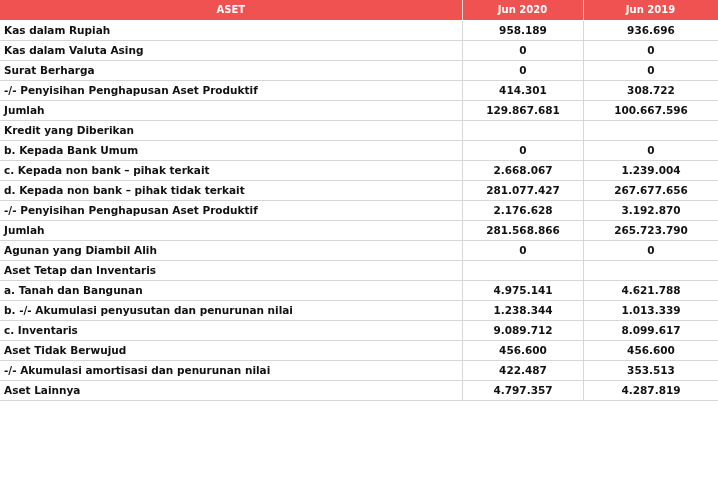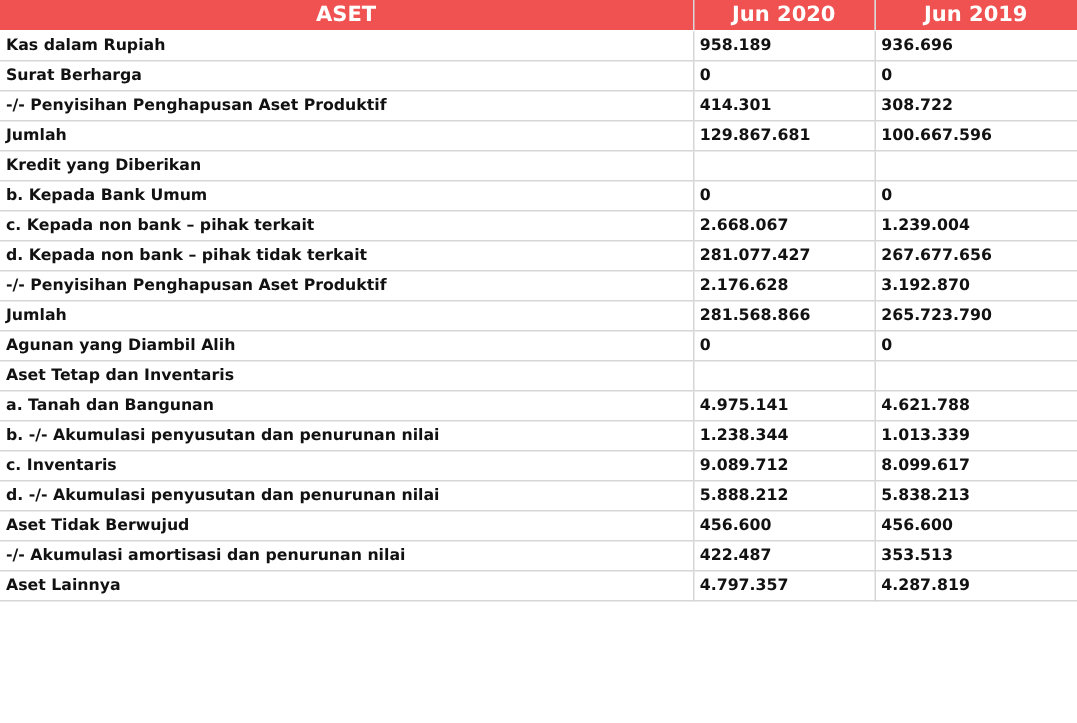--- a/index.html
+++ b/index.html
@@ -2,31 +2,31 @@
 <html><head>
 <meta charset="utf-8">
 <style>
   html, body { margin: 0; padding: 0; background: #ffffff; }
   body { width: 718px; height: 482px; overflow: hidden; font-family: "DejaVu Sans", sans-serif; }
   table { border-collapse: collapse; width: 718px; table-layout: fixed; }
   col.c-label { width: 462px; }
   col.c-2020 { width: 121px; }
   col.c-2019 { width: 135px; }
   th {
-    background: #f05252; color: #ffffff; font-weight: bold; font-size: 14px;
+    background: #f05252; color: #ffffff; font-weight: bold; font-size: 10px;
     height: 20px; padding: 0 4px; text-align: center;
     border-right: 1px solid #d9d9d9; border-bottom: 1px solid #ffffff;
     box-sizing: border-box;
   }
   td {
     height: 20px; padding: 0 3px 0 4px; font-size: 10.5px; font-weight: bold; color: #111111;
     border-bottom: 1px solid #d6d6d6; border-right: 1px solid #d6d6d6;
     box-sizing: border-box; white-space: nowrap; overflow: hidden;
   }
-  td.num { text-align: left; margin-left: 15px; }
+  td.num { text-align: center; margin-left: 15px; }
   tr td:last-child, tr th:last-child { border-right: 1px solid #d6d6d6; }
 </style>
 </head>
 <body>
 
 <table>
   <colgroup>
       <col class="c-label">
       <col class="c-2020">
       <col class="c-2019">
@@ -36,20 +36,25 @@
       <th>ASET</th>
       <th>Jun 2020</th>
       <th>Jun 2019</th>
     </tr>
   </thead>
   <tbody id="tbody">
       <tr>
         <td>Kas dalam Rupiah</td>
         <td class="num">958.189</td>
         <td class="num">936.696</td>
+      </tr>
+      <tr>
+        <td>Kas dalam Valuta Asing</td>
+        <td class="num">0</td>
+        <td class="num">0</td>
       </tr>
       <tr>
         <td>Surat Berharga</td>
         <td class="num">0</td>
         <td class="num">0</td>
       </tr>
       <tr>
         <td>-/- Penyisihan Penghapusan Aset Produktif</td>
         <td class="num">414.301</td>
         <td class="num">308.722</td>
@@ -108,25 +113,20 @@
         <td>b. -/- Akumulasi penyusutan dan penurunan nilai</td>
         <td class="num">1.238.344</td>
         <td class="num">1.013.339</td>
       </tr>
       <tr>
         <td>c. Inventaris</td>
         <td class="num">9.089.712</td>
         <td class="num">8.099.617</td>
       </tr>
       <tr>
-        <td>d. -/- Akumulasi penyusutan dan penurunan nilai</td>
-        <td class="num">5.888.212</td>
-        <td class="num">5.838.213</td>
-      </tr>
-      <tr>
         <td>Aset Tidak Berwujud</td>
         <td class="num">456.600</td>
         <td class="num">456.600</td>
       </tr>
       <tr>
         <td>-/- Akumulasi amortisasi dan penurunan nilai</td>
         <td class="num">422.487</td>
         <td class="num">353.513</td>
       </tr>
       <tr>

